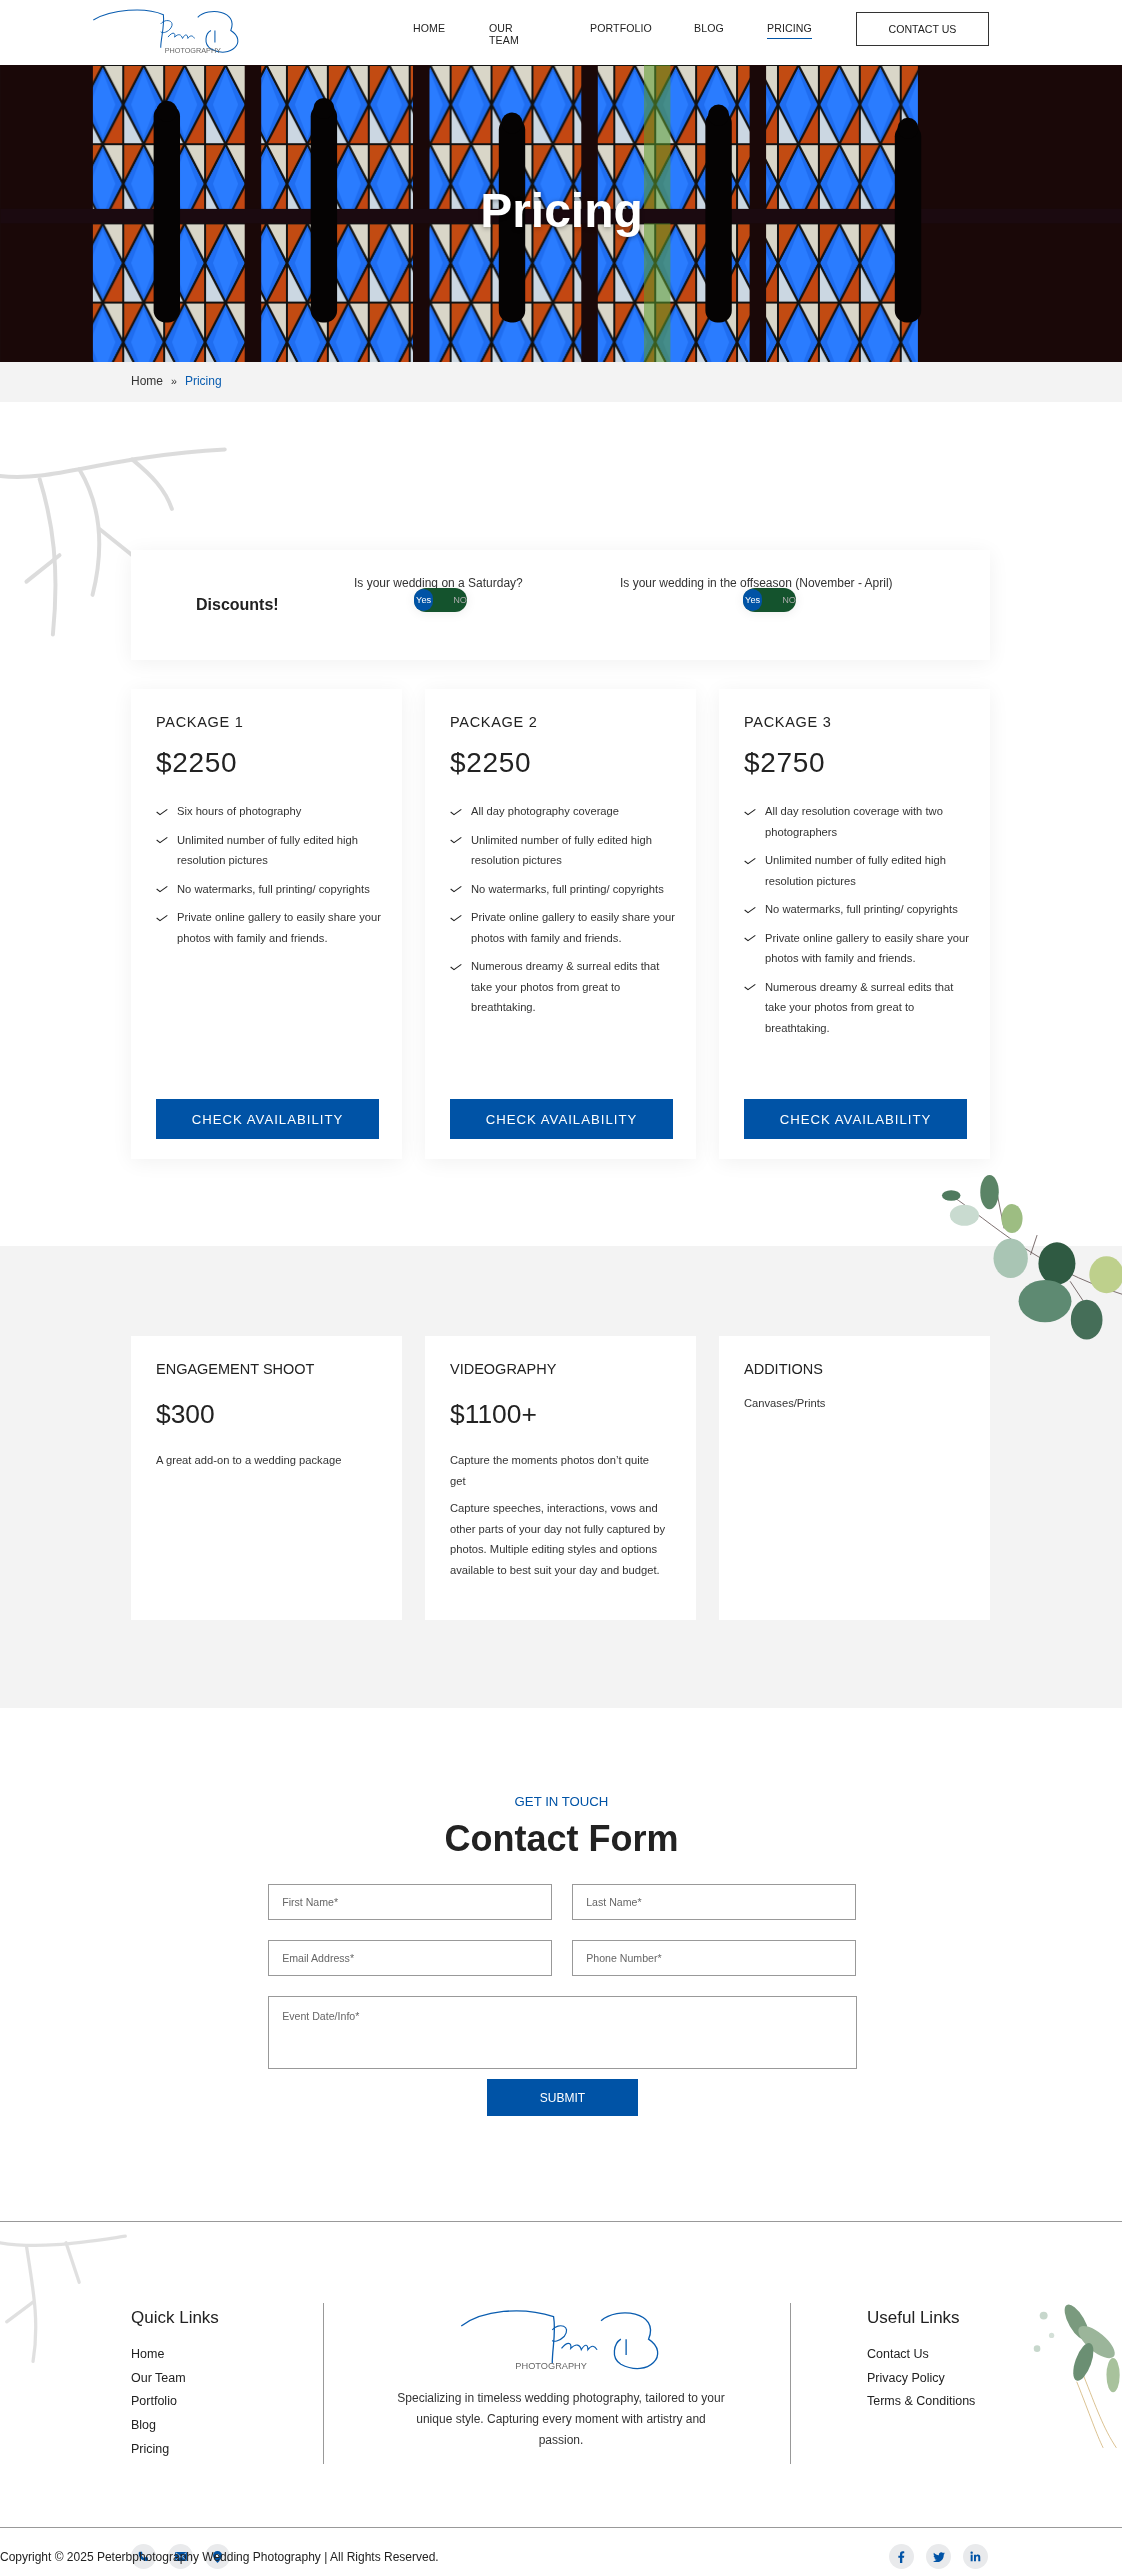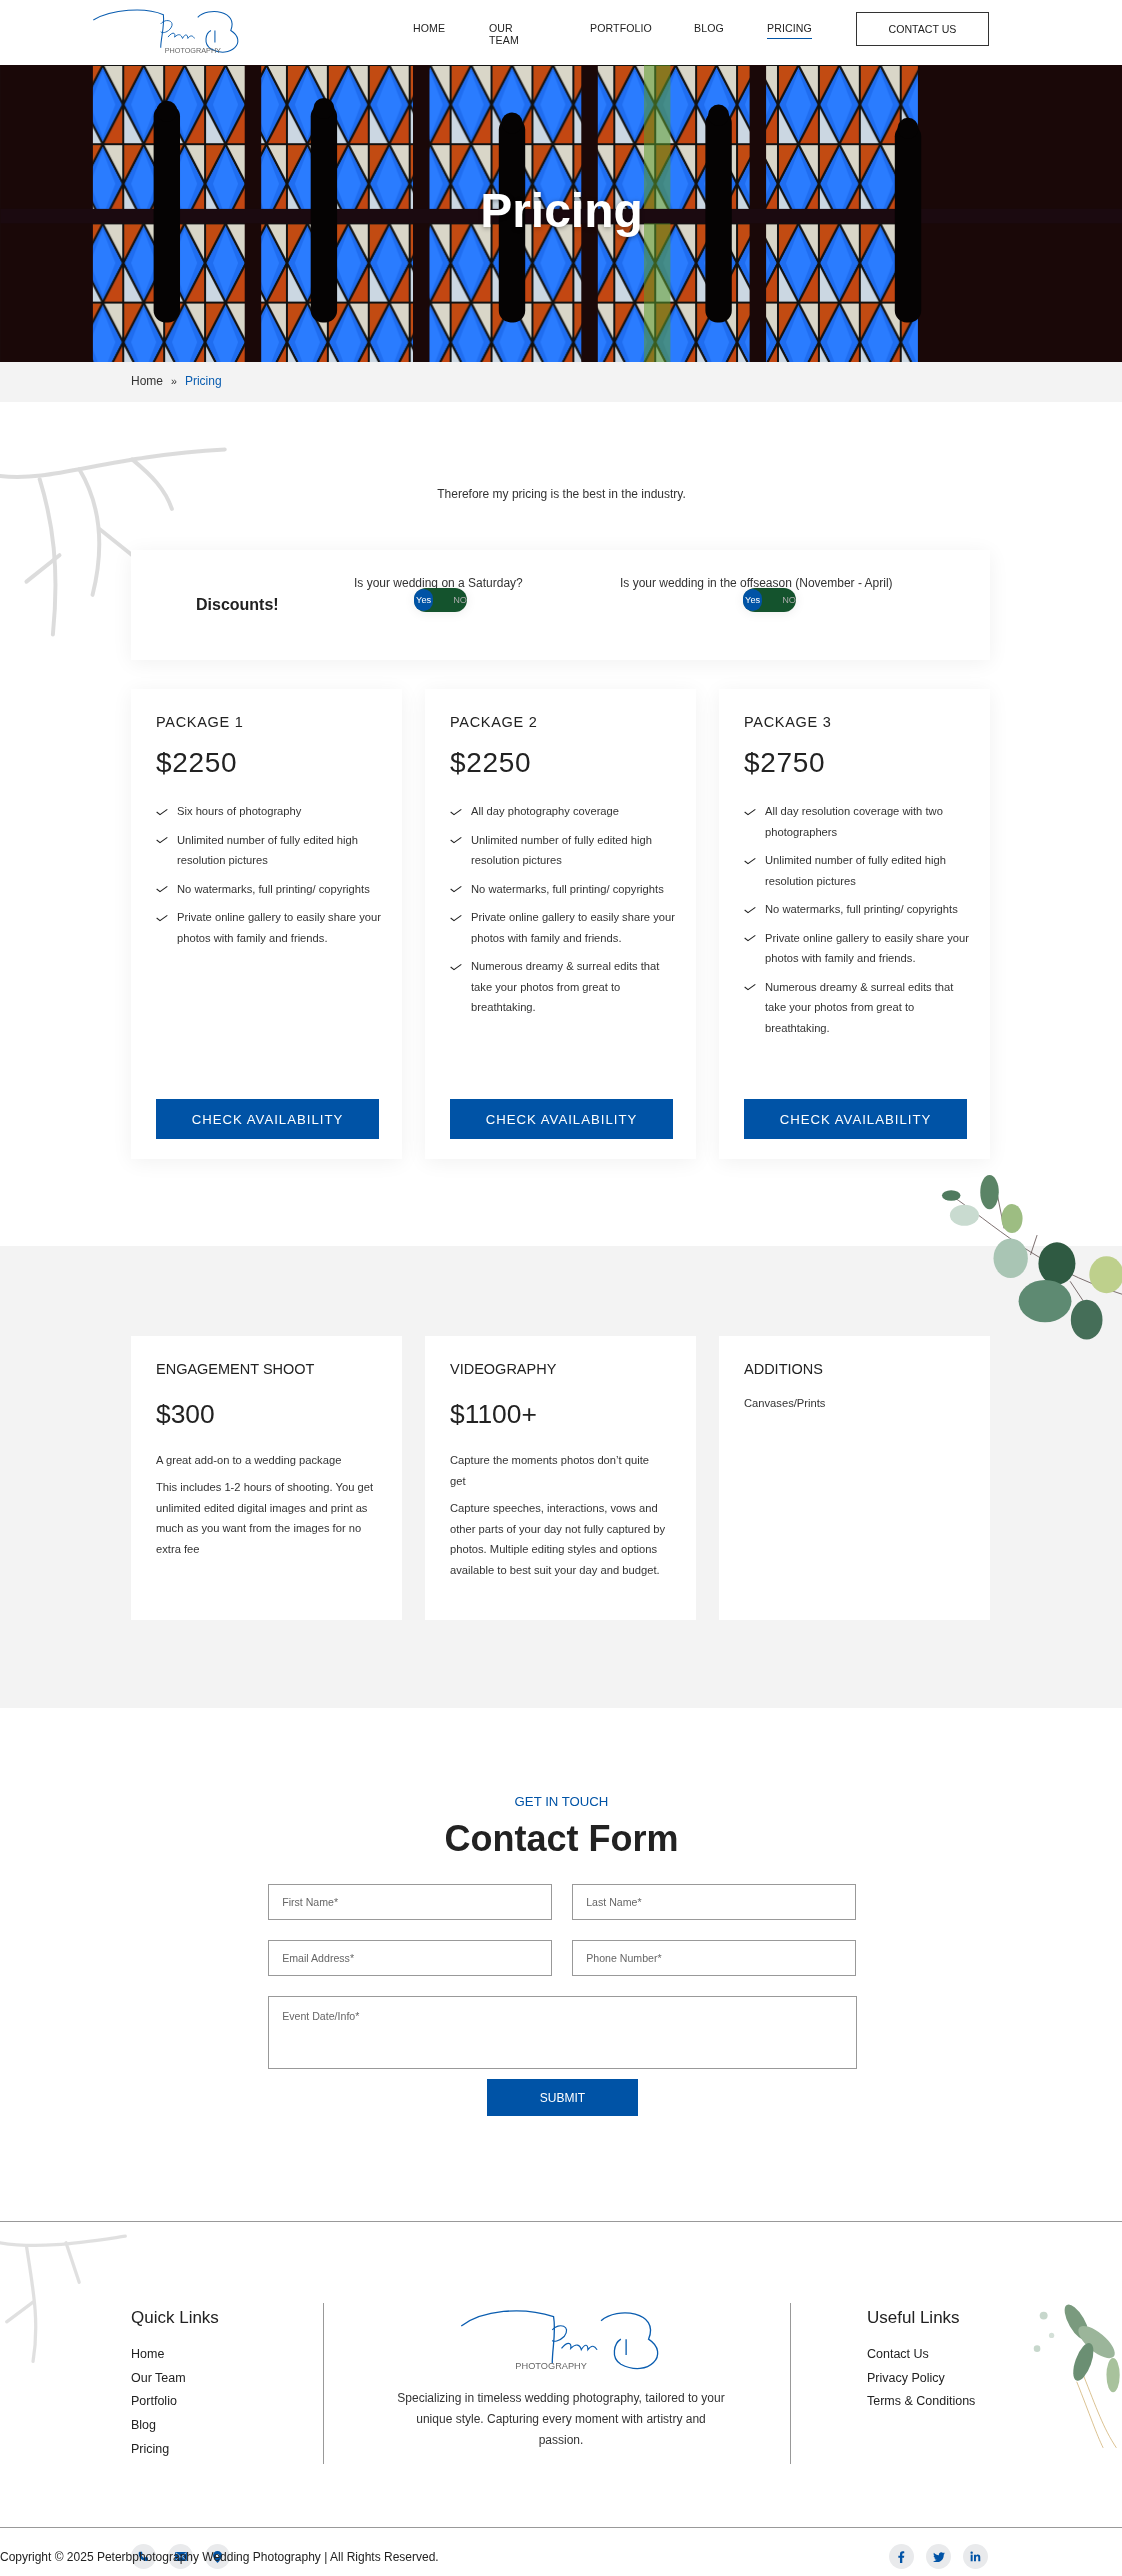--- a/index.html
+++ b/index.html
@@ -152,21 +152,20 @@
     <path d="M0 80 C80 90,160 50,340 40"></path>
       <path d="M60 85 C80 150,90 220,80 320"></path>
       <path d="M120 70 C150 120,160 180,140 260"></path>
     <path d="M200 55 C230 80,250 100,260 130"></path>
       <path d="M90 200 L40 240"></path>
       <path d="M150 160 L200 200"></path>
   </g>
 </svg>
 
 <div class="intro">
-  <p>Therefore my pricing is the best in the industry.</p>
 </div>
 
 <div class="discount-card">
   <div class="discount-title">Discounts!</div>
   <div class="q" style="left:223px">Is your wedding on a Saturday?</div>
   <div class="toggle" style="left:283px">
     <span class="t-yes">Yes</span>
     <span class="t-no">NO</span>
   </div>
   <div class="q" style="left:489px">Is your wedding in the offseason (November - April)</div>
@@ -259,21 +258,20 @@
   <ellipse cx="180" cy="143" rx="28" ry="32" fill="#2f5a42"></ellipse>
   <ellipse cx="162" cy="200" rx="40" ry="32" fill="#5e8a72"></ellipse>
   <ellipse cx="255" cy="160" rx="26" ry="28" fill="#bed08c"></ellipse>
   <ellipse cx="225" cy="228" rx="24" ry="30" fill="#456e58"></ellipse>
 </svg>
 
 <div class="addon" style="left:131px">
   <div class="addon-name">ENGAGEMENT SHOOT</div>
   <div class="addon-price">$300</div>
   <div class="addon-sub" style="top:114px">A great add-on to a wedding package</div>
-  <div class="addon-desc" style="top:141px">This includes 1-2 hours of shooting. You get unlimited edited digital images and print as much as you want from the images for no extra fee</div>
 </div>
 
 <div class="addon" style="left:425px">
   <div class="addon-name">VIDEOGRAPHY</div>
   <div class="addon-price">$1100+</div>
   <div class="addon-sub" style="top:114px;width:211px">Capture the moments photos don’t quite get</div>
   <div class="addon-desc" style="top:162px">Capture speeches, interactions, vows and other parts of your day not fully captured by photos. Multiple editing styles and options available to best suit your day and budget.</div>
 </div>
 
 <div class="addon" style="left:719px">

